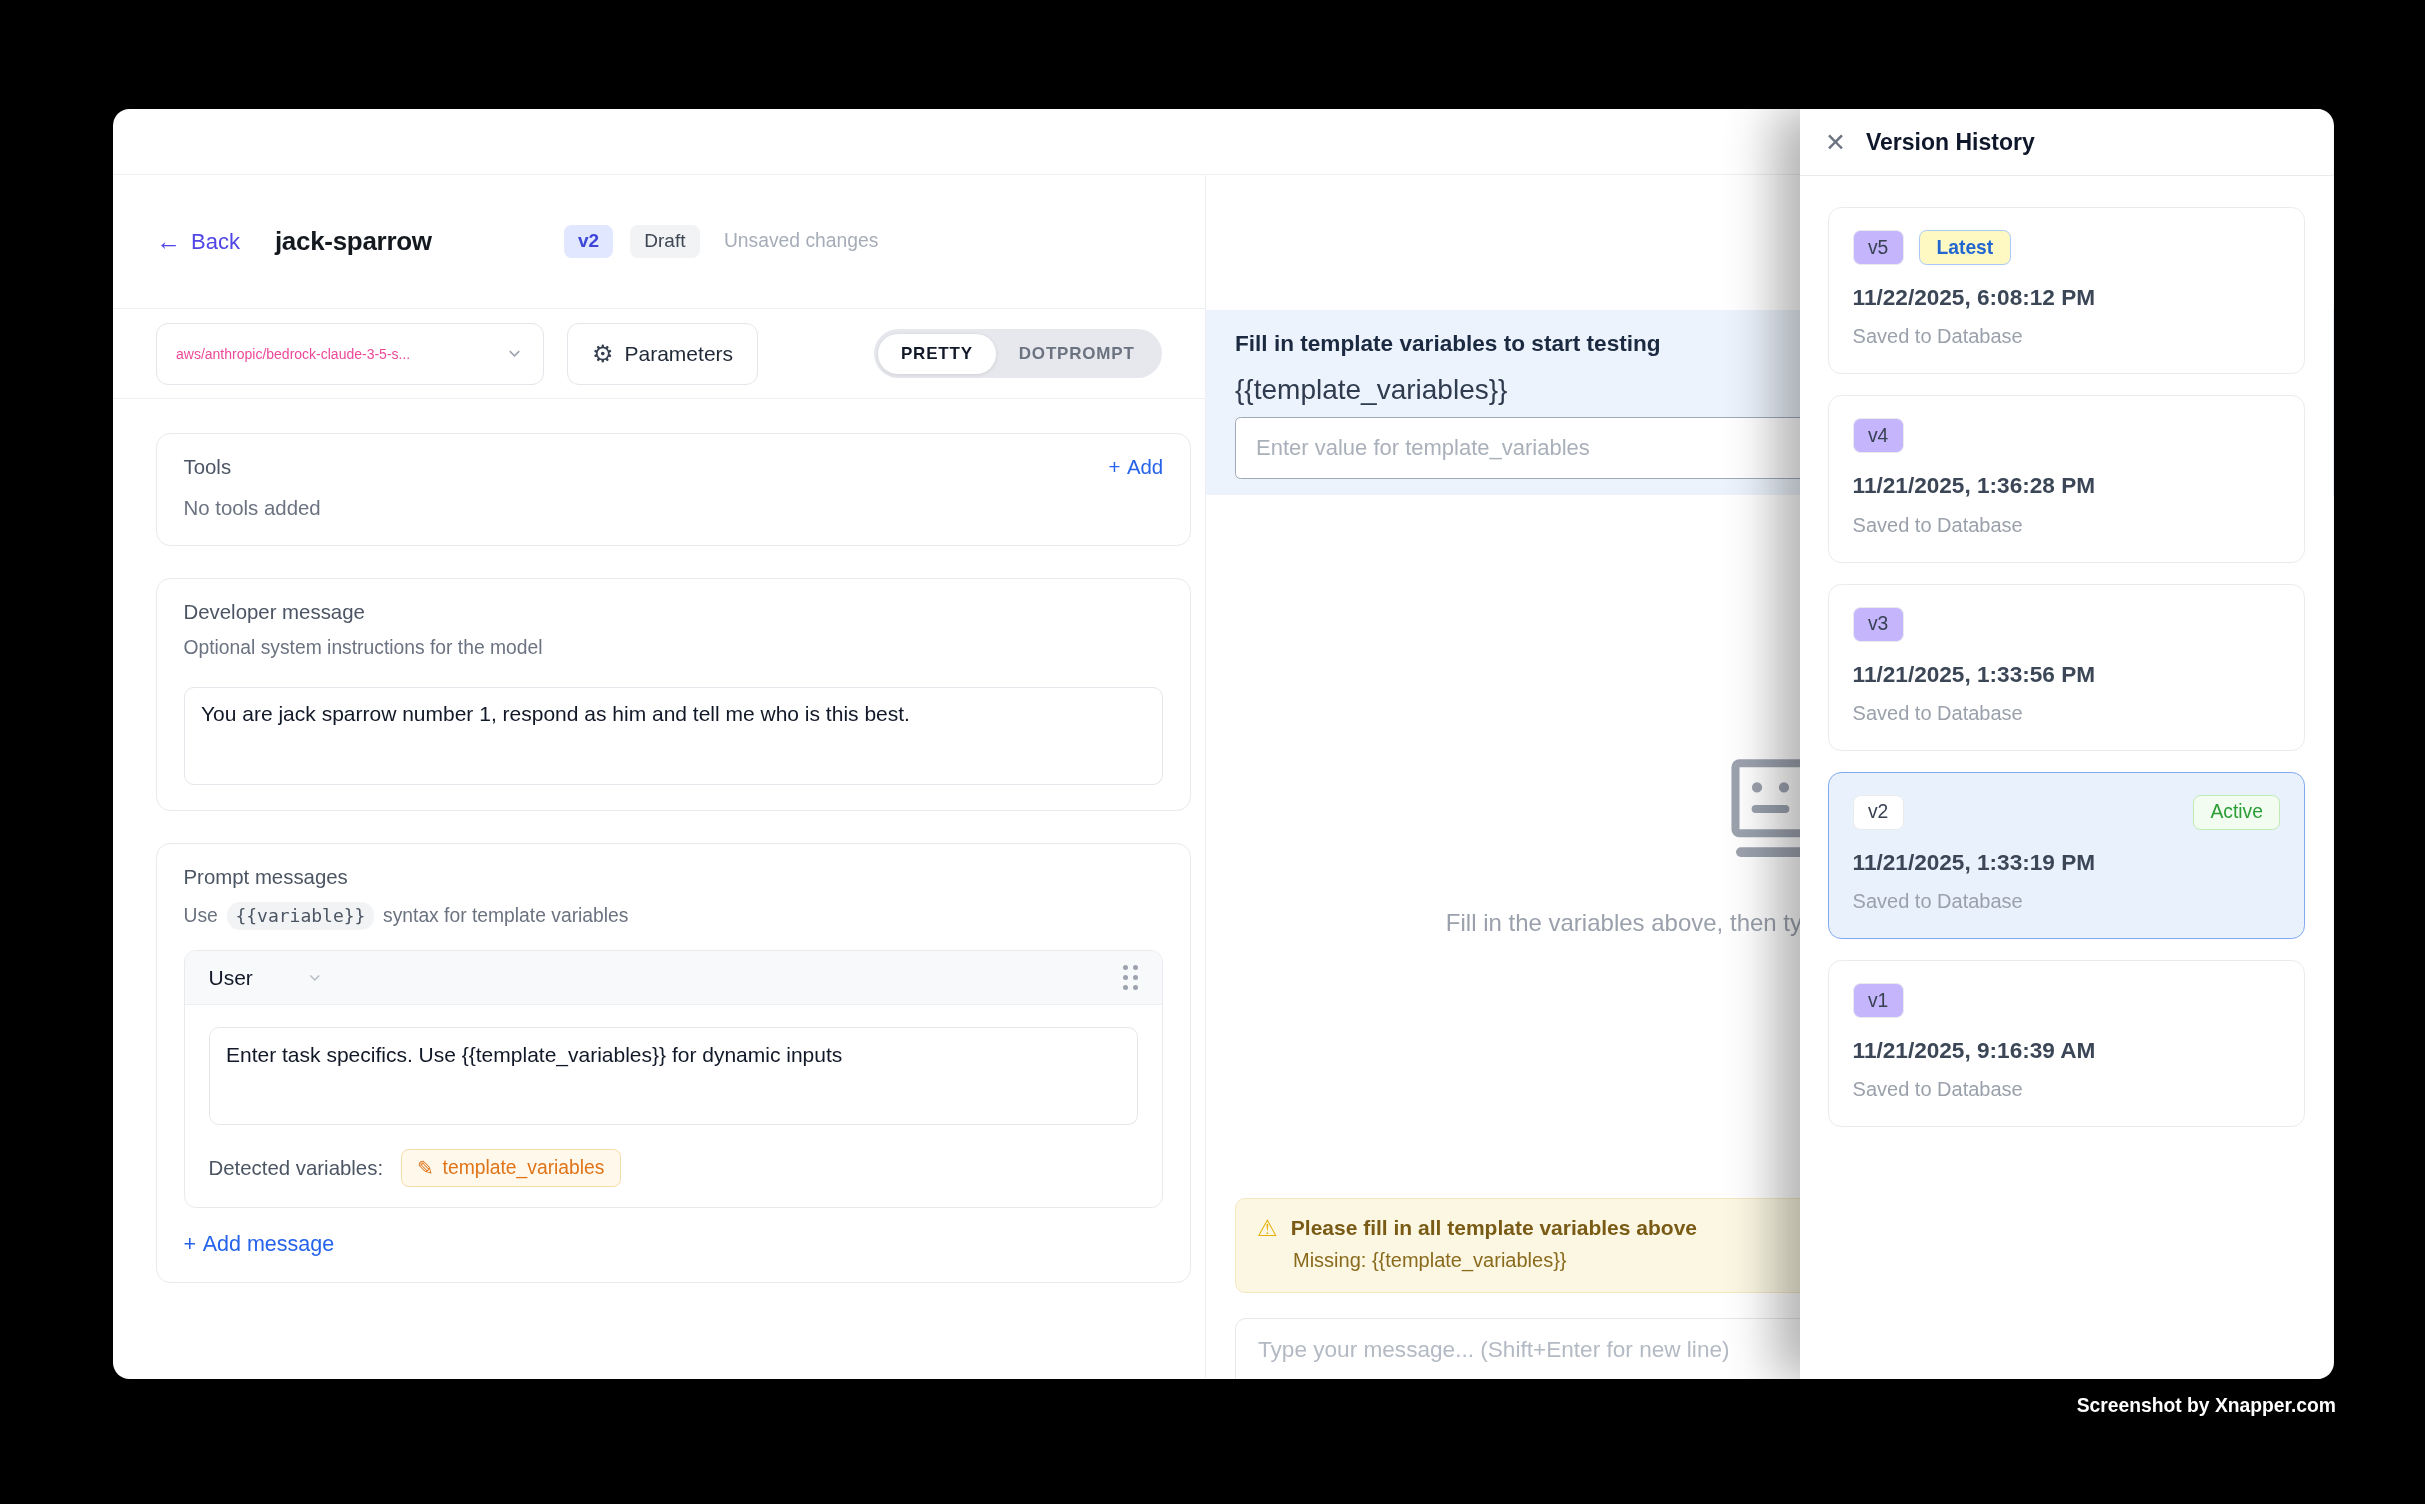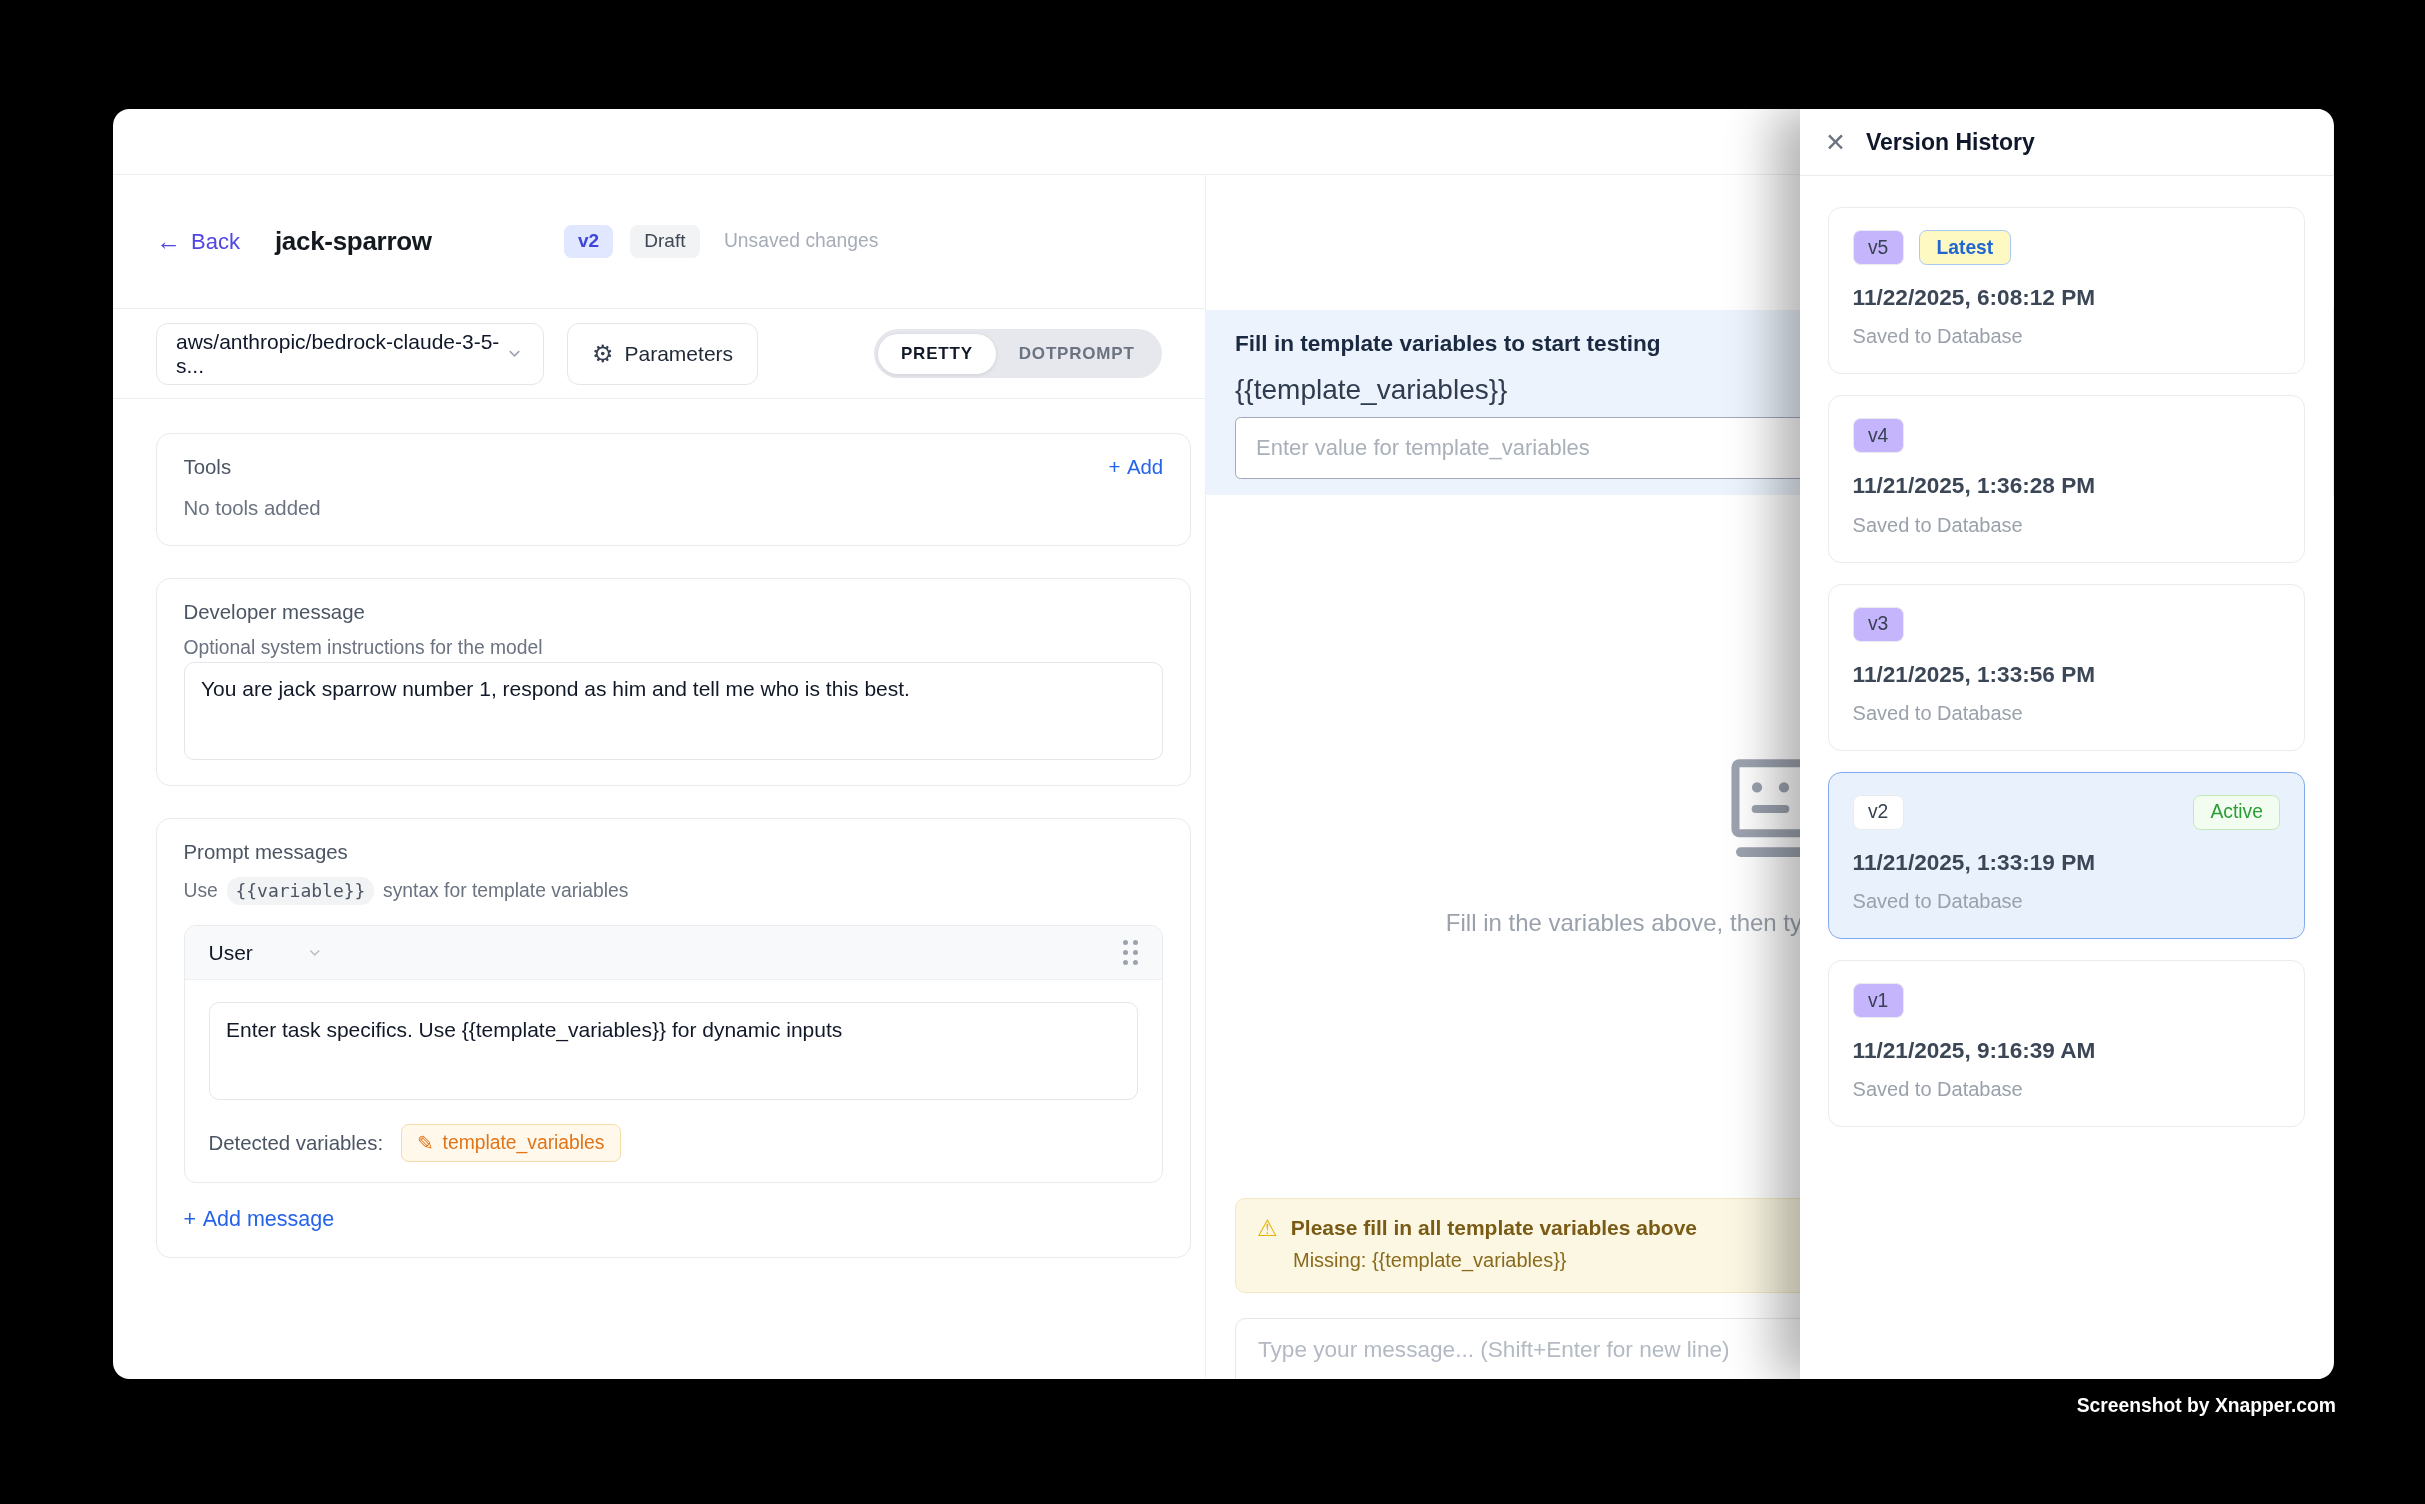--- a/index.html
+++ b/index.html
@@ -16,39 +16,39 @@
   .back-link { display:flex; align-items:center; gap:10px; color:#4f46e5; font-size:22px; font-weight:500; cursor:pointer; }
   .back-arrow { font-size:25px; line-height:1; }
   .doc-title { font-size:26px; font-weight:700; color:#14181f; margin-left:35px; letter-spacing:-0.3px; }
   .header-badges { display:flex; align-items:center; gap:16.5px; margin-left:132px; }
   .badge { font-size:19px; padding:5.5px 14.3px; border-radius:7.7px; line-height:1.2; }
   .badge-version { background:#e0e7ff; color:#3d46d8; font-weight:600; }
   .badge-draft { background:#f1f3f5; color:#3f4754; font-weight:500; }
   .unsaved { font-size:19.3px; color:#a6adb8; margin-left:7.7px; }
 
   .model-row { height:90px; flex-shrink:0; border-bottom:1.7px solid #edeff2; display:flex; align-items:center; padding:0 43px; }
-  .model-select { width:388px; height:62px; border:1.7px solid #e3e6ea; border-radius:12px; display:flex; align-items:center; justify-content:space-between; padding:0 19px; font-size:21px; color:#0f172a; background:#fff; cursor:pointer; }
+  .model-select { width:388px; height:62px; border:1.7px solid #e3e6ea; border-radius:12px; display:flex; align-items:center; justify-content:space-between; padding:0 19px; font-size:14px; color:#ec4899; background:#fff; cursor:pointer; }
   .chev { flex-shrink:0; }
   .params-btn { margin-left:23px; height:62px; border:1.7px solid #e3e6ea; border-radius:12px; background:#fff; display:flex; align-items:center; gap:11px; padding:0 24px; font-size:21px; color:#1f2937; font-weight:500; cursor:pointer; }
   .gear { font-size:24px; color:#374151; line-height:1; }
   .format-toggle { margin-left:auto; background:#e6e8ed; border-radius:551px; padding:4.4px; display:flex; align-items:center; }
   .toggle-opt { font-size:17px; font-weight:700; letter-spacing:0.8px; padding:10px 23px; border-radius:551px; color:#6b7280; cursor:pointer; }
   .toggle-opt.active { background:#fff; color:#111827; box-shadow:0 1.1px 4.4px rgba(0,0,0,.10); }
 
   .editor-body { flex:1; padding:34px 14.3px 34px 43px; overflow:hidden; }
   .card { border:1.7px solid #e8eaee; border-radius:14.3px; padding:22px 26.5px 25px; background:#fff; margin-bottom:32px; }
   .card-head { display:flex; align-items:center; justify-content:space-between; }
   .card-label { font-size:20.4px; color:#4b5563; font-weight:500; }
   .link-blue { color:#2563eb; font-size:20.4px; font-weight:500; display:flex; align-items:center; gap:6.6px; cursor:pointer; }
   .muted { font-size:20.4px; color:#6b7280; }
   .tools-empty { margin-top:17.6px; }
   .sub-label { margin-top:13.2px; font-size:19.3px; color:#6b7280; }
   .textarea { display:block; width:100%; height:98px; border:1.7px solid #e3e6ea; border-radius:10px; padding:14.3px 16.5px; font-size:21px; color:#111827; font-family:"Liberation Sans","DejaVu Sans",sans-serif; resize:none; outline:none; position:relative; background:
       linear-gradient(135deg, transparent 0 86%, #c6ccd4 86% 88.5%, transparent 88.5% 92%, #c6ccd4 92% 94.5%, transparent 94.5%) no-repeat right bottom / 19px 19px; }
-  .dev-text { margin-top:3px; }
+  .dev-text { margin-top:28px; }
   .hint-row { margin-top:13.2px; display:flex; align-items:center; gap:8.8px; font-size:19.3px; color:#6b7280; }
   .code-chip { font-family:"DejaVu Sans Mono",monospace; font-size:18px; background:#f1f3f5; color:#4b5563; border-radius:13px; padding:3.3px 8.8px; }
   .msg-box { margin-top:20px; border:1.7px solid #e8eaee; border-radius:12px; overflow:hidden; }
   .role-bar { background:#f8f9fb; border-bottom:1.7px solid #edeff2; padding:14.3px 24px; display:flex; align-items:center; }
   .role-name { font-size:21px; color:#111827;text-align:center; }
   .role-chev { margin-left:53px; }
   .drag-handle { margin-left:auto; display:grid; grid-template-columns:repeat(2,5.5px); grid-auto-rows:5.5px; gap:4.4px; cursor:grab; }
   .drag-handle i { width:5px; height:5px; border-radius:50%; background:#9ca3af; }
   .msg-inner { padding:22px 24px 20px; }
   .detected-row { margin-top:24px; display:flex; align-items:center; gap:17.6px; }

